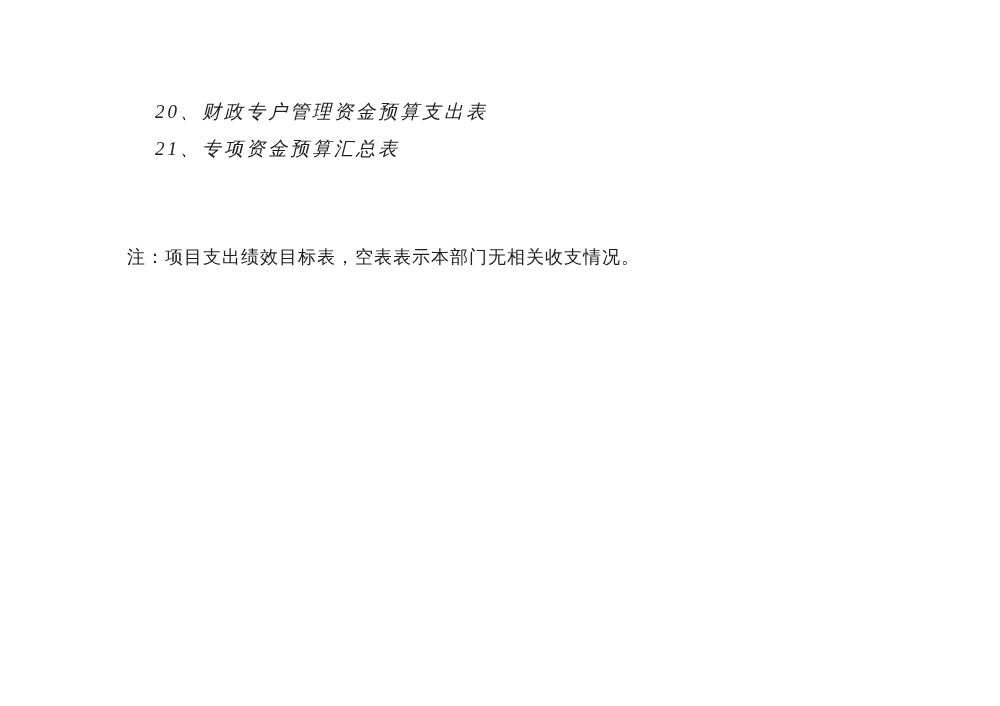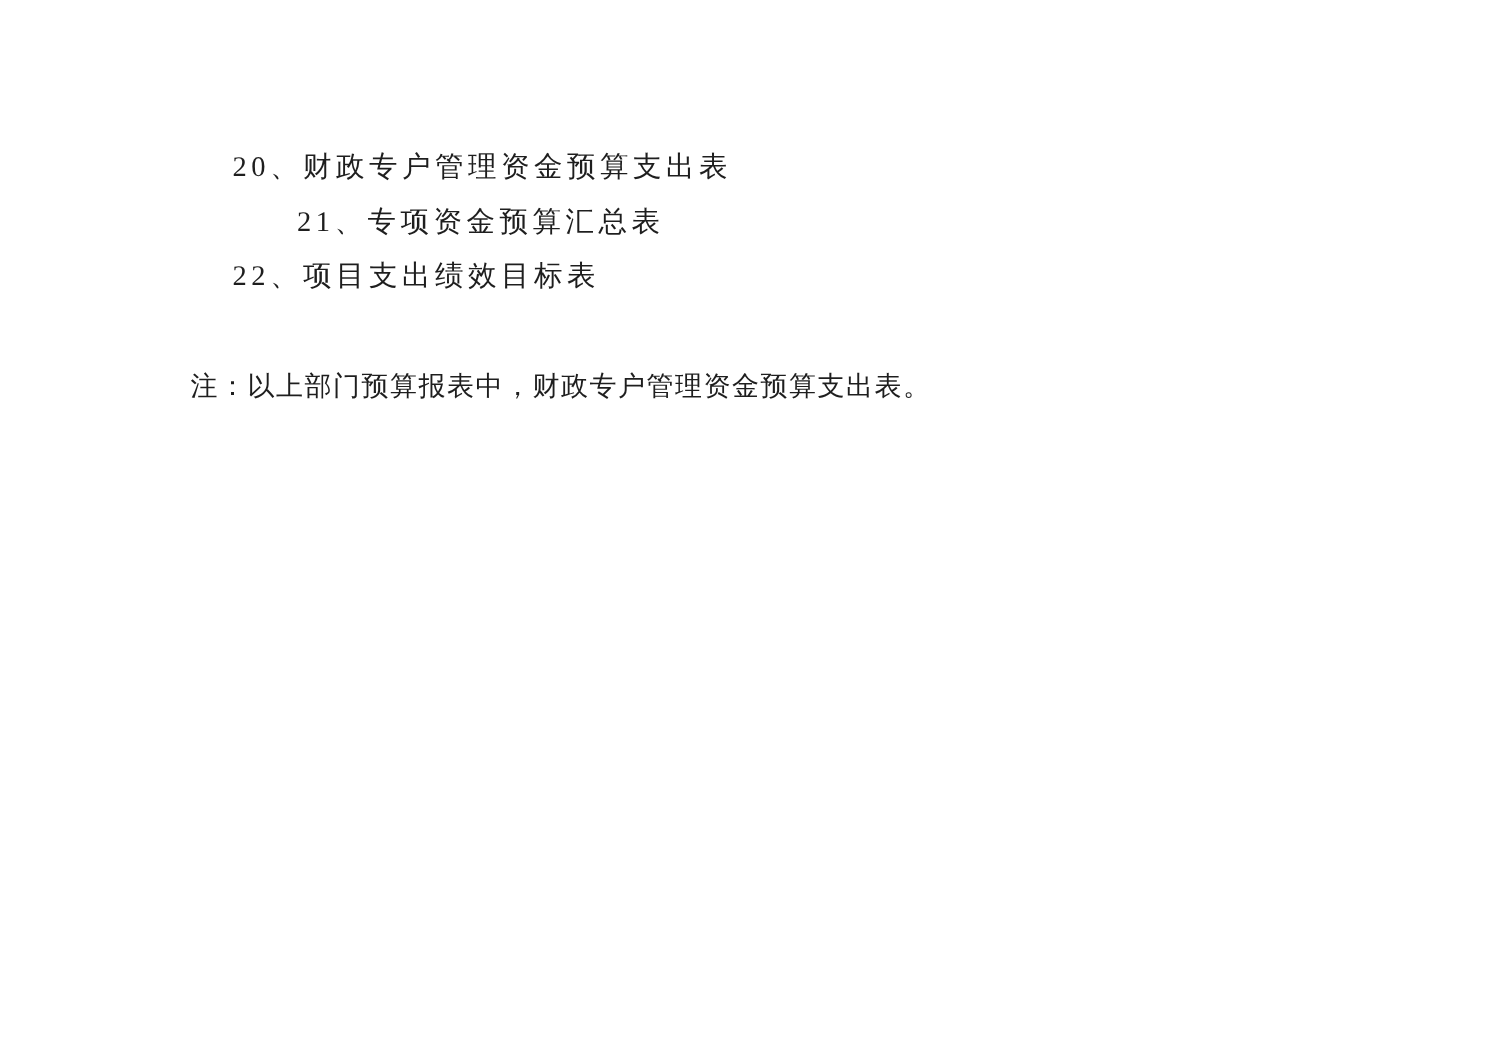--- a/index.html
+++ b/index.html
@@ -18,33 +18,33 @@
   }
   .doc-line {
     position: absolute;
     white-space: nowrap;
     line-height: 1.2;
   }
   .list-line {
     left: 155px;
     font-size: 19px;
     letter-spacing: 3px;
+    font-style: italic;
   }
   .list-line.l1 { top: 101px; }
-  .list-line.l2 { top: 138px; margin-left: 43px; }
+  .list-line.l2 { top: 138px; }
   .list-line.l3 { top: 174px; }
   .list-line.l4 { top: 209px; }
   .note-line {
     left: 127px;
     top: 247px;
     font-size: 18px;
     letter-spacing: 1px;
   }
 </style>
 </head>
 <body>
 
 <div class="page">
   <div class="doc-line list-line l1">20、财政专户管理资金预算支出表</div>
   <div class="doc-line list-line l2">21、专项资金预算汇总表</div>
-  <div class="doc-line list-line l3">22、项目支出绩效目标表</div>
-  <div class="doc-line note-line">注：以上部门预算报表中，财政专户管理资金预算支出表。</div>
+  <div class="doc-line note-line">注：项目支出绩效目标表，空表表示本部门无相关收支情况。</div>
 </div>
 
 </body></html>

